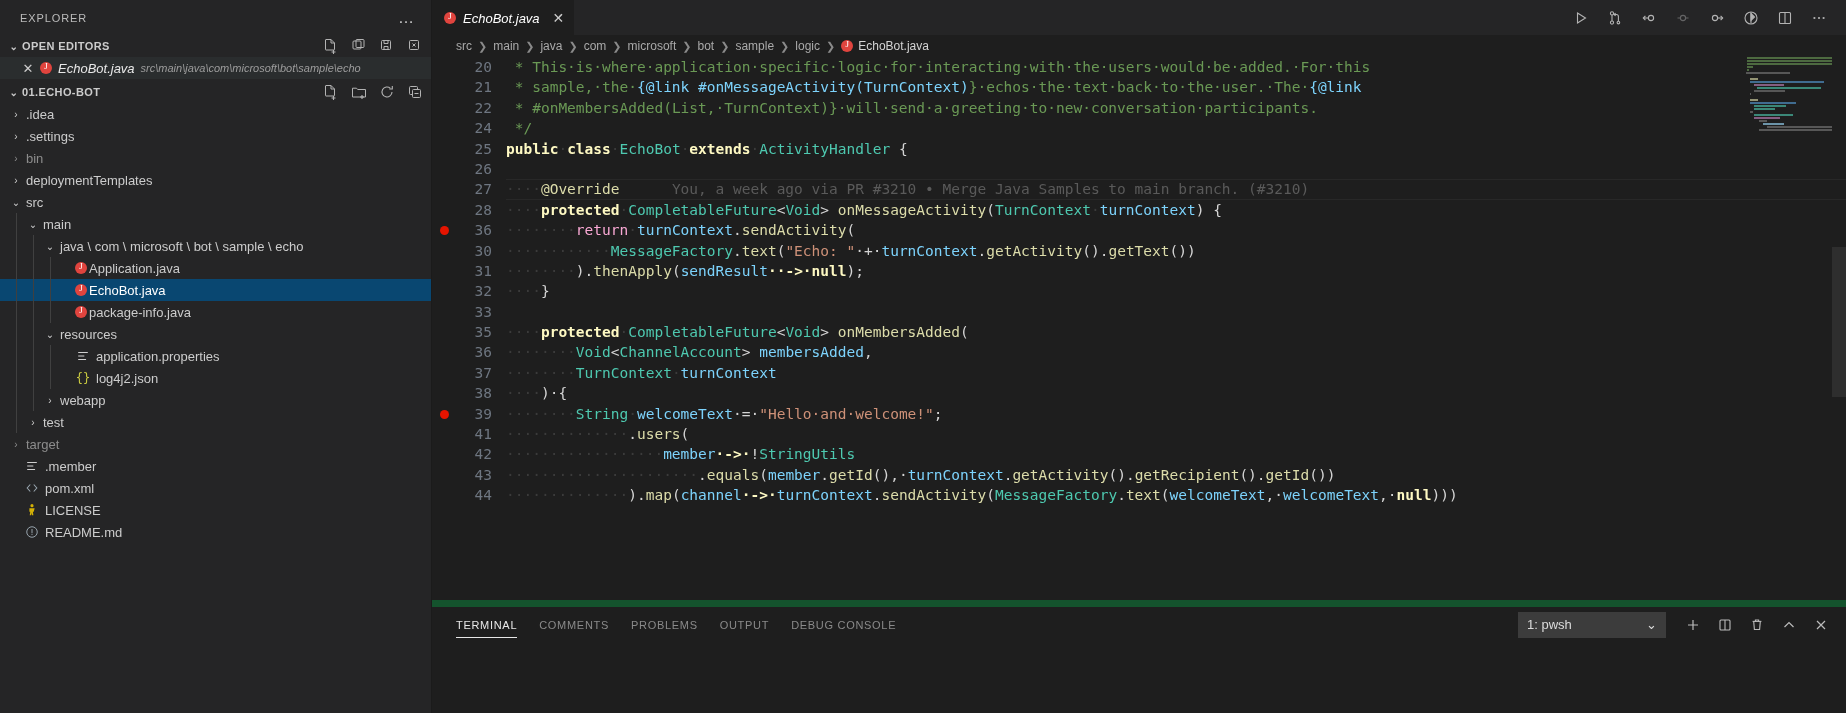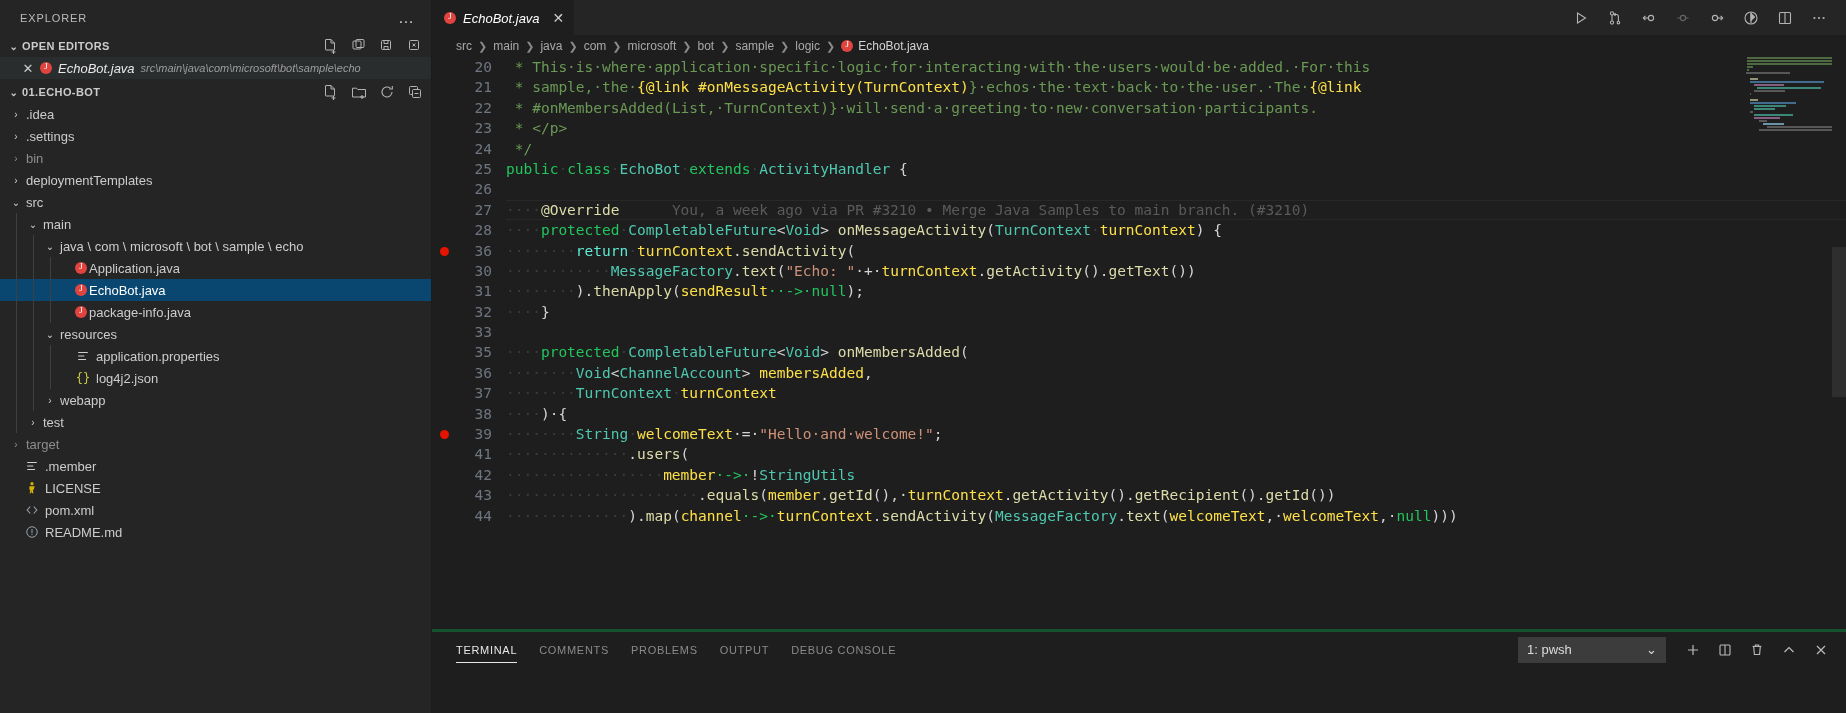--- a/index.html
+++ b/index.html
@@ -106,38 +106,38 @@
   .codeline { display:flex; height:20.4px; white-space:pre; }
   .gutter {
     width: 74px; flex:0 0 74px; text-align:right; padding-right:14px;
     color:#6e7681; position:relative; user-select:none;
   }
   .bp { position:absolute; left:8px; top:6px; width:9px; height:9px; border-radius:50%; background:#e51400; }
   .ln { }
   .code { padding-left:0px; position:relative; flex:1; min-width:0; }
 
   
-  .c-comment{color:#6A9955;} .c-kw{color:#22c55e;} .c-kw2{color:#5eead4;}
+  .c-comment{color:#6A9955;} .c-kw{color:#fef9c3;font-weight:bold;} .c-kw2{color:#f9a8d4;}
   .c-type{color:#4EC9B0;} .c-str{color:#CE9178;} .c-fn{color:#DCDCAA;}
-  .c-var{color:#fde047;} .c-punct{color:#d4d4d4;}
+  .c-var{color:#7dd3fc;} .c-punct{color:#d4d4d4;}
   .ws{color:#3b3b3b;}
   .blame { color:#5a5a5a; font-style:normal; }
   .line-hl { position:absolute; left:0; right:0; height:20.4px; border-top:1px solid #282828; border-bottom:1px solid #282828; }
 
   .minimap {
     position:absolute; right:14px; top:0; width:86px; height:100%;
     opacity:.62; pointer-events:none;
   }
   .mm-line { height:2px; margin-bottom:1px; }
 
   .vscroll { position:absolute; right:0; top:0; width:14px; height:100%; }
   .vthumb { position:absolute; right:0; width:14px; background:#4f4f4f55; }
 
   
-  .panel { height:84px; background:#1e1e1e; border-top:3px solid #14532d; display:flex; flex-direction:column; }
+  .panel { height:113px; background:#1e1e1e; border-top:7px solid #14532d; display:flex; flex-direction:column; }
   .panel-head { height:35px; display:flex; align-items:center; justify-content:space-between; padding-left:24px; padding-right:10px; }
   .ptabs { display:flex; align-items:center; gap:22px; height:35px;}
   .ptab { font-size:11px; letter-spacing:.7px; color:#8a8a8a; text-transform:uppercase; position:relative; height:35px; display:flex; align-items:center;}
   .ptab.active { color:#e7e7e7; }
   .ptab.active::after { content:""; position:absolute; left:0; right:0; bottom:4px; height:1px; background:#e7e7e7; }
   .panel-right { display:flex; align-items:center; gap:2px; }
   .term-select {
     width:148px; height:26px; background:#3c3c3c; border:1px solid #3c3c3c;
     display:flex; align-items:center; justify-content:space-between;
     padding:0 8px; font-size:13px; color:#dcdcdc; margin-right:10px;
@@ -349,36 +349,36 @@
             <svg viewBox="0 0 16 16" stroke="#cfcfcf" stroke-width="1.3" fill="none">
               <path d="M2.5 4h11M2.5 8h7M2.5 12h9"></path>
             </svg>
           </span>
           <span class="nm">.member</span>
         </div>
         <div class="row">
           <span style="display:inline-block;width:8px;flex:0 0 8px"></span>
           <span style="display:inline-block;width:16px;flex:0 0 16px"></span>
           <span class="fico">
+            <svg viewBox="0 0 16 16" stroke="#9aa7b0" stroke-width="1.2" fill="none">
+              <path d="M6 4L2.5 8 6 12M10 4l3.5 4L10 12"></path>
+            </svg>
+          </span>
+          <span class="nm">pom.xml</span>
+        </div>
+        <div class="row">
+          <span style="display:inline-block;width:8px;flex:0 0 8px"></span>
+          <span style="display:inline-block;width:16px;flex:0 0 16px"></span>
+          <span class="fico">
             <svg viewBox="0 0 16 16" fill="#d4b106">
               <circle cx="8" cy="3" r="1.8"></circle>
               <path d="M5 6h6l-1 4h-1l.6 4h-1.6l-.5-3-.5 3H5.4L6 10H5z"></path>
             </svg>
           </span>
           <span class="nm">LICENSE</span>
-        </div>
-        <div class="row">
-          <span style="display:inline-block;width:8px;flex:0 0 8px"></span>
-          <span style="display:inline-block;width:16px;flex:0 0 16px"></span>
-          <span class="fico">
-            <svg viewBox="0 0 16 16" stroke="#9aa7b0" stroke-width="1.2" fill="none">
-              <path d="M6 4L2.5 8 6 12M10 4l3.5 4L10 12"></path>
-            </svg>
-          </span>
-          <span class="nm">pom.xml</span>
         </div>
         <div class="row">
           <span style="display:inline-block;width:8px;flex:0 0 8px"></span>
           <span style="display:inline-block;width:16px;flex:0 0 16px"></span>
           <span class="fico">
             <svg viewBox="0 0 16 16" stroke="#9aa7b0" stroke-width="1.1" fill="none">
               <circle cx="8" cy="8" r="6"></circle>
               <path d="M8 5v4M8 10.8v.2" stroke-linecap="round"></path>
             </svg>
           </span>
@@ -477,21 +477,20 @@
           <span class="java-ico"></span>
           <span>EchoBot.java</span>
         </span>
       </div>
 
     <div class="editor">
       <div class="code-scroll" id="code">
           <div class="codeline"><div class="gutter"><span class="ln">20</span></div><div class="code"><span class="ws"> </span><span class="c-comment">* This·is·where·application·specific·logic·for·interacting·with·the·users·would·be·added.·For·this</span></div></div>
           <div class="codeline"><div class="gutter"><span class="ln">21</span></div><div class="code"><span class="ws"> </span><span class="c-comment">* sample,·the·</span><span class="c-var">{@link </span><span class="c-var">#onMessageActivity(TurnContext)</span><span class="c-comment">}</span><span class="c-comment">·echos·the·text·back·to·the·user.·The·</span><span class="c-var">{@link</span></div></div>
           <div class="codeline"><div class="gutter"><span class="ln">22</span></div><div class="code"><span class="ws"> </span><span class="c-comment">* </span><span class="c-comment">#onMembersAdded(List,·TurnContext)</span><span class="c-comment">}·will·send·a·greeting·to·new·conversation·participants.</span></div></div>
-          <div class="codeline"><div class="gutter"><span class="ln">23</span></div><div class="code"><span class="ws"> </span><span class="c-comment">* &lt;/p&gt;</span></div></div>
           <div class="codeline"><div class="gutter"><span class="ln">24</span></div><div class="code"><span class="ws"> </span><span class="c-comment">*/</span></div></div>
           <div class="codeline"><div class="gutter"><span class="ln">25</span></div><div class="code"><span class="c-kw">public</span><span class="ws">·</span><span class="c-kw">class</span><span class="ws">·</span><span class="c-type">EchoBot</span><span class="ws">·</span><span class="c-kw">extends</span><span class="ws">·</span><span class="c-type">ActivityHandler</span><span class="ws"> </span><span class="c-punct">{</span></div></div>
           <div class="codeline"><div class="gutter"><span class="ln">26</span></div><div class="code"></div></div>
           <div class="codeline"><div class="gutter"><span class="ln">27</span></div><div class="code"><span class="line-hl"></span><span class="ws">····</span><span class="c-fn">@Override</span><span class="blame">      You, a week ago via PR #3210 • Merge Java Samples to main branch. (#3210)</span></div></div>
           <div class="codeline"><div class="gutter"><span class="ln">28</span></div><div class="code"><span class="ws">····</span><span class="c-kw">protected</span><span class="ws">·</span><span class="c-type">CompletableFuture</span><span class="c-punct">&lt;</span><span class="c-type">Void</span><span class="c-punct">&gt;</span><span class="ws"> </span><span class="c-fn">onMessageActivity</span><span class="c-punct">(</span><span class="c-type">TurnContext</span><span class="ws">·</span><span class="c-var">turnContext</span><span class="c-punct">)</span><span class="c-punct"> {</span></div></div>
           <div class="codeline"><div class="gutter"><span class="bp"></span><span class="ln">36</span></div><div class="code"><span class="ws">········</span><span class="c-kw2">return</span><span class="ws">·</span><span class="c-var">turnContext</span><span class="c-punct">.</span><span class="c-fn">sendActivity</span><span class="c-punct">(</span></div></div>
           <div class="codeline"><div class="gutter"><span class="ln">30</span></div><div class="code"><span class="ws">············</span><span class="c-type">MessageFactory</span><span class="c-punct">.</span><span class="c-fn">text</span><span class="c-punct">(</span><span class="c-str">"Echo: "</span><span class="c-punct">·+·</span><span class="c-var">turnContext</span><span class="c-punct">.</span><span class="c-fn">getActivity</span><span class="c-punct">()</span><span class="c-punct">.</span><span class="c-fn">getText</span><span class="c-punct">())</span></div></div>
           <div class="codeline"><div class="gutter"><span class="ln">31</span></div><div class="code"><span class="ws">········</span><span class="c-punct">)</span><span class="c-punct">.</span><span class="c-fn">thenApply</span><span class="c-punct">(</span><span class="c-var">sendResult</span><span class="c-kw">··-&gt;·</span><span class="c-kw">null</span><span class="c-punct">);</span></div></div>
           <div class="codeline"><div class="gutter"><span class="ln">32</span></div><div class="code"><span class="ws">····</span><span class="c-punct">}</span></div></div>
           <div class="codeline"><div class="gutter"><span class="ln">33</span></div><div class="code"></div></div>

